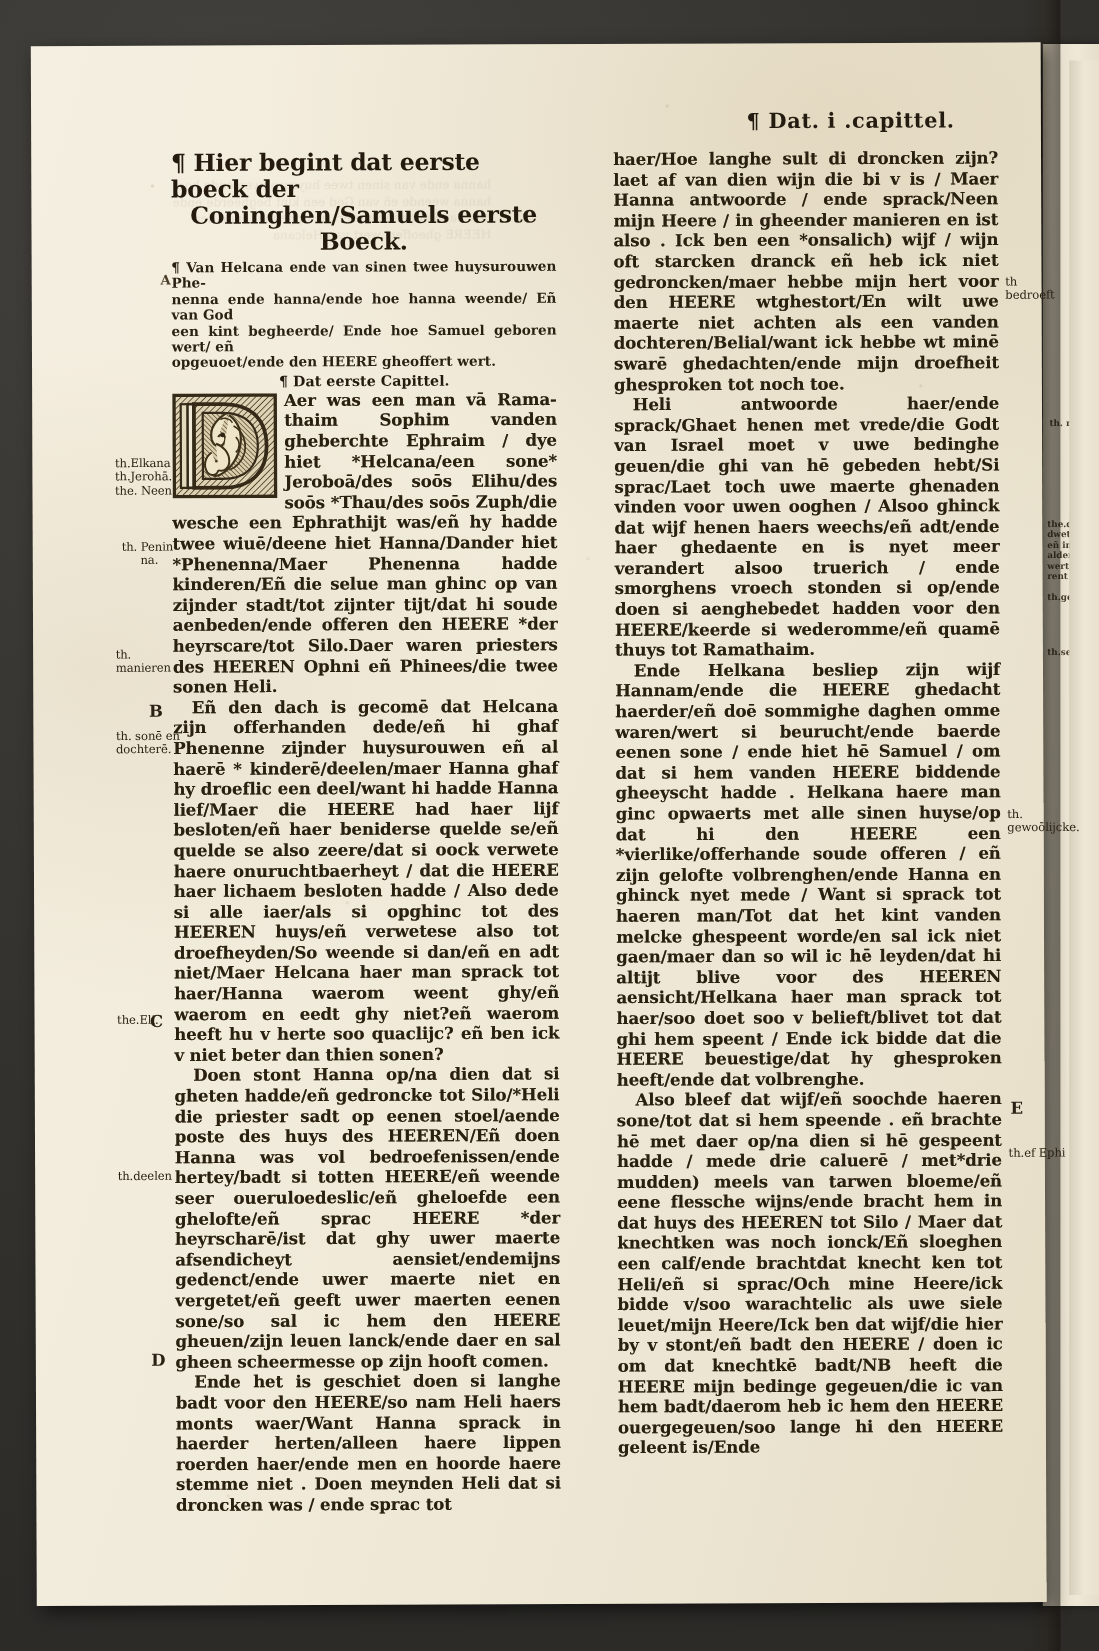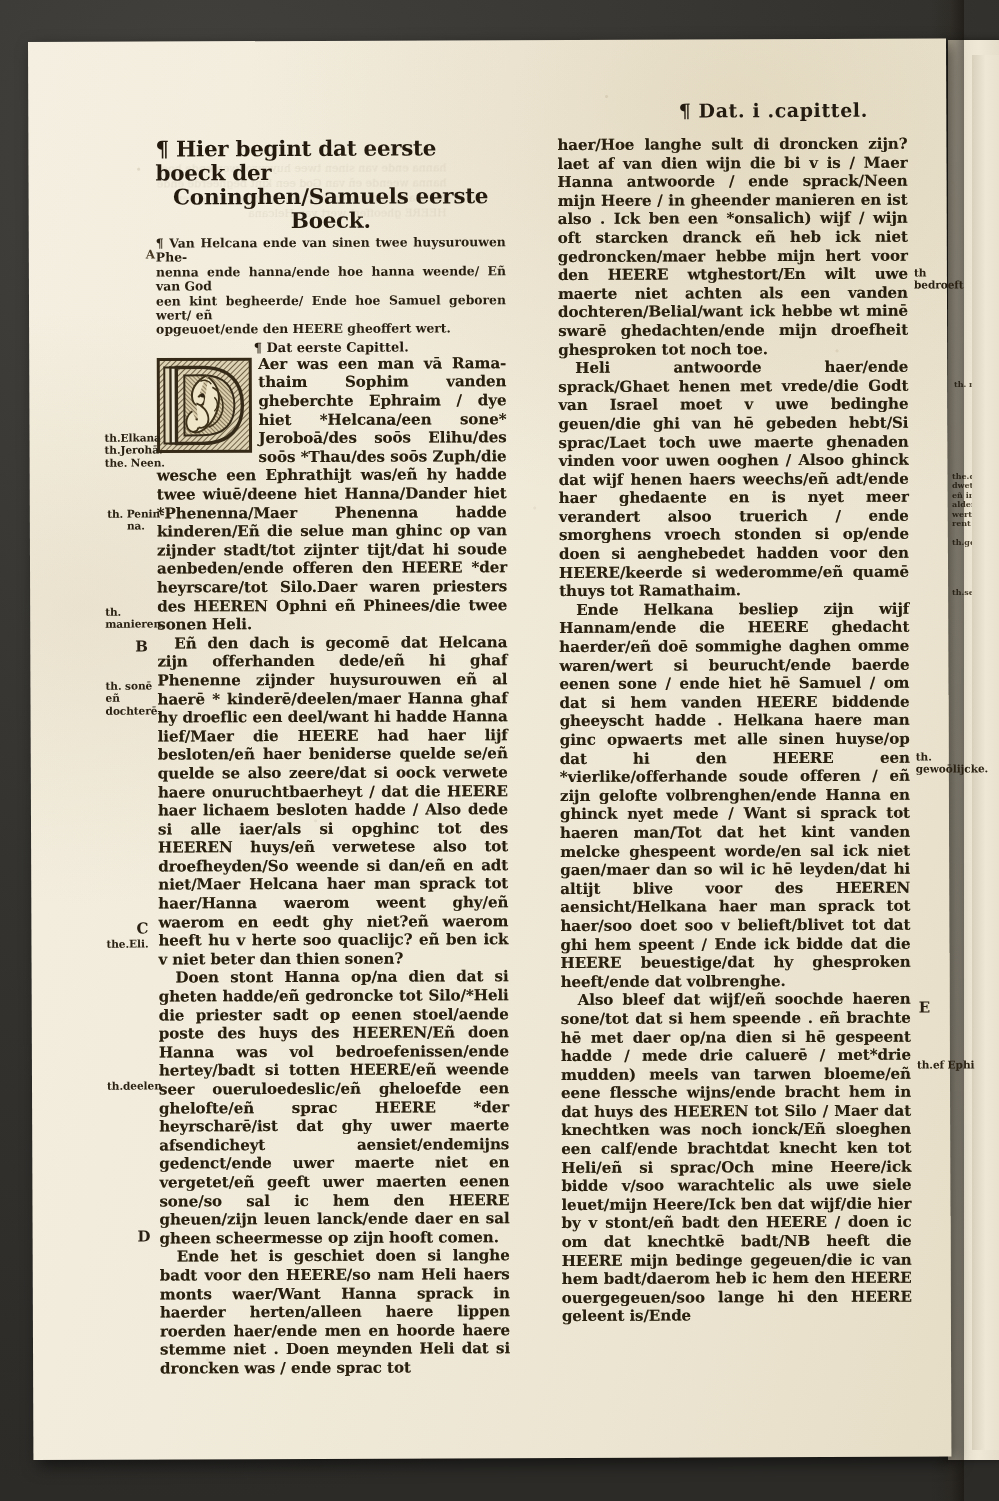--- a/index.html
+++ b/index.html
@@ -84,22 +84,22 @@
   .argument{font-size:12.4px;line-height:14.4px;font-weight:bold;text-align:justify;
     color:#2a2113;margin:3px 0 0 0;}
   .chapline{font-size:13px;font-weight:bold;text-align:center;color:#241b0e;margin-top:3px;}
 
   
   .initial{float:left;width:96px;height:96px;margin:2px 6px 0 0;
     border:0;position:relative;}
   .initial svg{display:block;}
 
   
-  .gloss{position:absolute;font-size:10.6px;line-height:12.4px;font-weight:bold;
-    color:#2b2214;letter-spacing:-.1px;margin-top:16px;}
+  .gloss{position:absolute;font-size:10.6px;line-height:12.4px;font-weight:normal;
+    color:#2b2214;letter-spacing:-.1px;}
   .gloss-l{left:-52px;width:62px;text-align:left;}
   .gloss-r{left:356px;width:58px;text-align:left;}
 
   
   .sigletter{position:absolute;font-size:15px;font-weight:bold;color:#2a2114;}
   .guideletter{position:absolute;font-size:12px;font-weight:bold;color:#4a3c26;}
 
   
   .edge-gloss{position:absolute;font-size:8px;line-height:9.4px;font-weight:bold;
     color:#3a2f1d;white-space:nowrap;opacity:.92;font-family:"DejaVu Serif",serif;}

